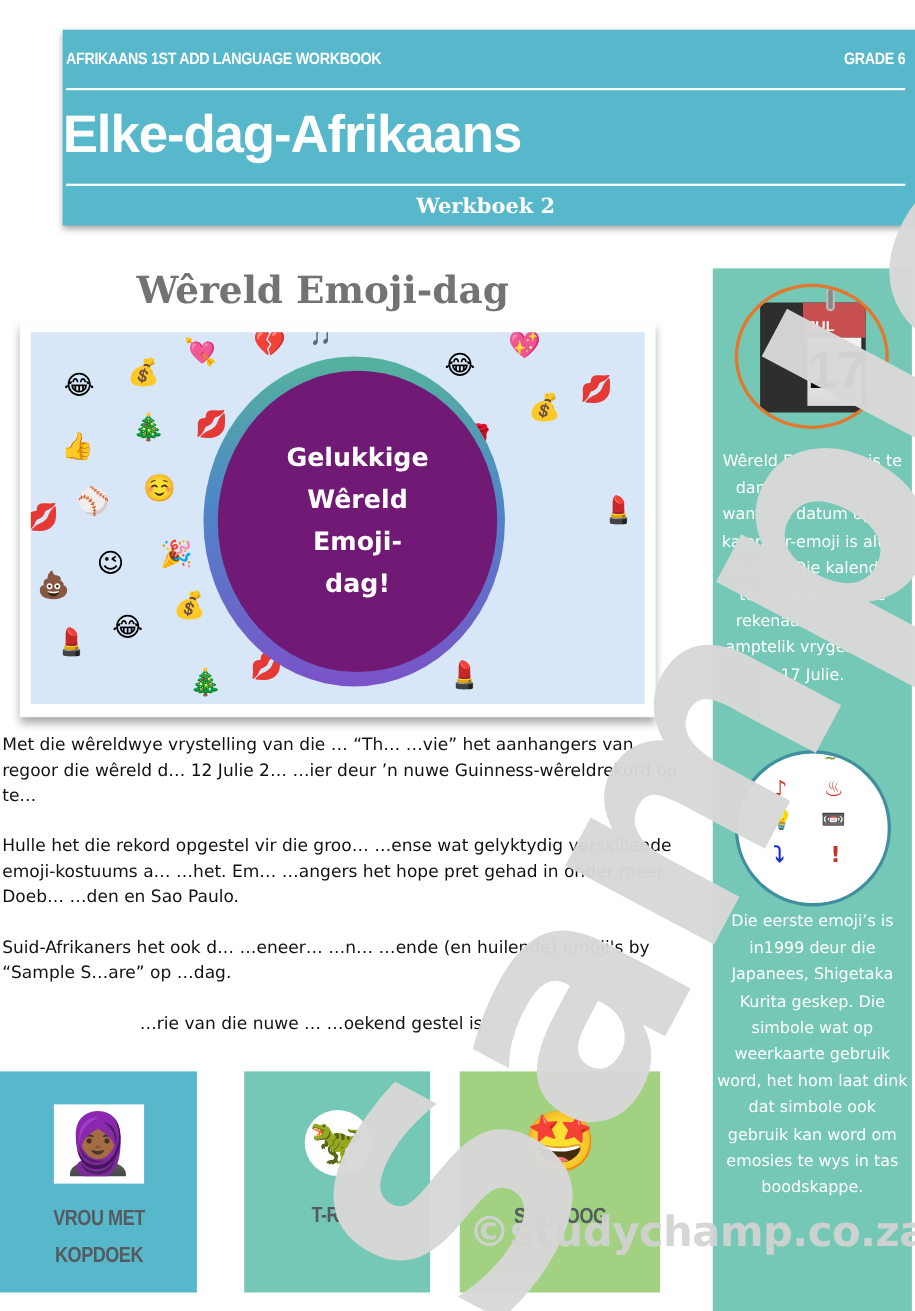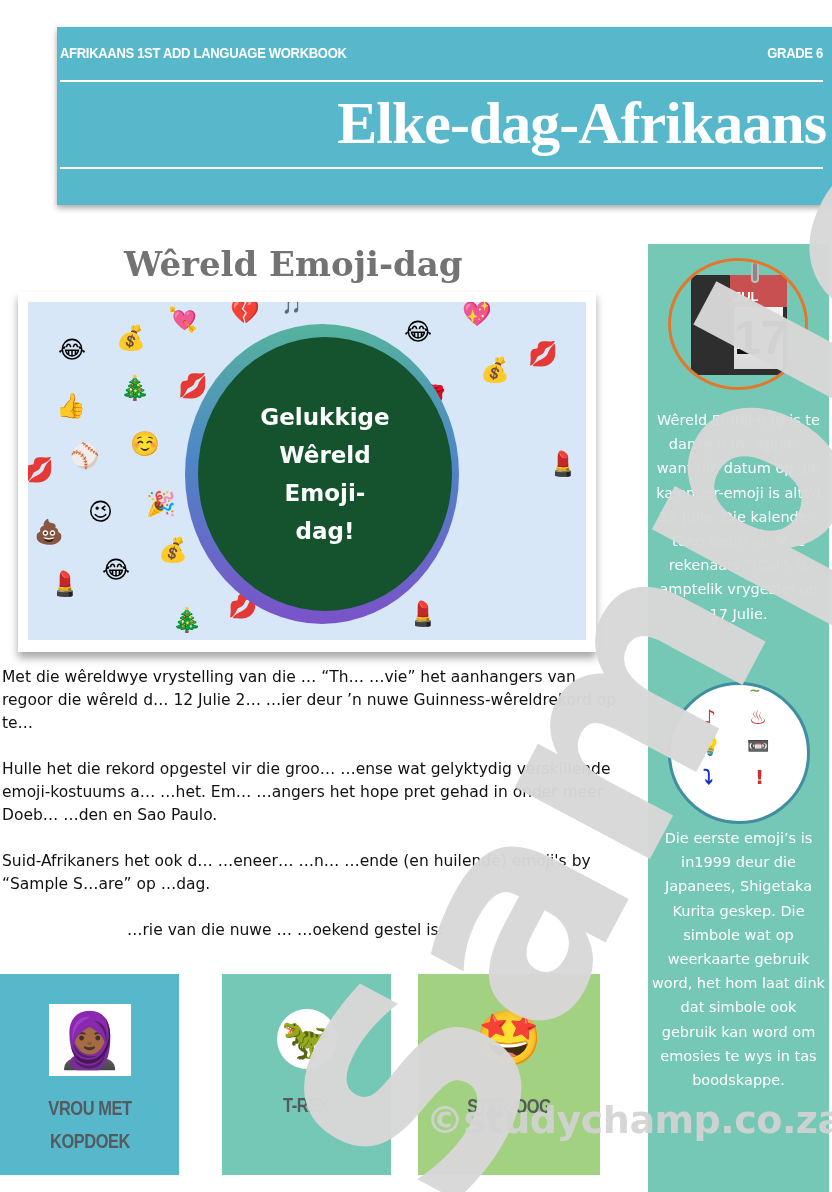--- a/index.html
+++ b/index.html
@@ -17,22 +17,22 @@
     .header .top-row {
       position: absolute; left: 3px; right: 28px; top: 17px;
       display: flex; justify-content: space-between;
       font-family: "Liberation Sans", sans-serif; font-weight: bold;
       font-size: 13px; letter-spacing: -0.3px; transform: scaleY(1.15); transform-origin: top;
     }
     .header .rule { position: absolute; left: 3px; right: 28px; height: 2px; background: #ffffff; }
     .header .rule.r1 { top: 53px; }
     .header .rule.r2 { top: 140px; }
     .header .title {
-      position: absolute; left: 0; right: 25px; top: 60px; text-align: right;
-      font-family: Liberation Serif, serif; font-weight: bold; font-size: 60px; letter-spacing: -1px;
+      position: absolute; left: 0; right: 25px; top: 60px; text-align: left;
+      font-family: Liberation Sans, sans-serif; font-weight: bold; font-size: 48px; letter-spacing: -1px;
       line-height: 72px;
     }
     .header .subtitle {
       position: absolute; left: 0; right: 25px; top: 150px; text-align: center;
       font-family: "DejaVu Serif", serif; font-weight: bold; font-size: 19px;
     }
 
     
     .section-title {
       position: absolute; left: 124px; top: 244px;
@@ -49,21 +49,21 @@
       position: absolute; left: 10px; top: 10px; width: 558px; height: 338px;
       background: #d8e7f8; overflow: hidden;
     }
     .hero .emoji { position: absolute; font-size: 24px; line-height: 1; font-family: "DejaVu Sans", sans-serif; }
     .circle-ring {
       position: absolute; left: 157px; top: 22px; width: 274px; height: 300px; border-radius: 50%;
       background: linear-gradient(180deg, #55b39d 0%, #4e86c7 45%, #7b52c9 100%);
     }
     .circle-fill {
       position: absolute; left: 170px; top: 35px; width: 254px; height: 274px; border-radius: 50%;
-      background: #14532d;
+      background: #701a75;
       display: flex; align-items: center; justify-content: center; text-align: center;
     }
     .circle-fill .msg {
       color: #ffffff; font-weight: bold; font-size: 23px; line-height: 38px;
       font-family: "DejaVu Sans", sans-serif; width: 150px;
     }
 
     
     .body-text {
       position: absolute; left: 2px; top: 666px; width: 625px;
@@ -142,20 +142,21 @@
 <body>
 
 <div class="header">
   <div class="top-row">
     <span>AFRIKAANS 1ST ADD LANGUAGE WORKBOOK</span>
     <span>GRADE 6</span>
   </div>
   <div class="rule r1"></div>
   <div class="title">Elke-dag-Afrikaans</div>
   <div class="rule r2"></div>
+  <div class="subtitle">Werkboek 2</div>
 </div>
 
 <div class="section-title">Wêreld Emoji-dag</div>
 
 <div class="hero-frame">
   <div class="hero">
     <span class="emoji" style="left:30px;top:36px;">😂</span>
     <span class="emoji" style="left:88px;top:24px;">💰</span>
     <span class="emoji" style="left:140px;top:6px;">💘</span>
     <span class="emoji" style="left:202px;top:-2px;">💔</span>

